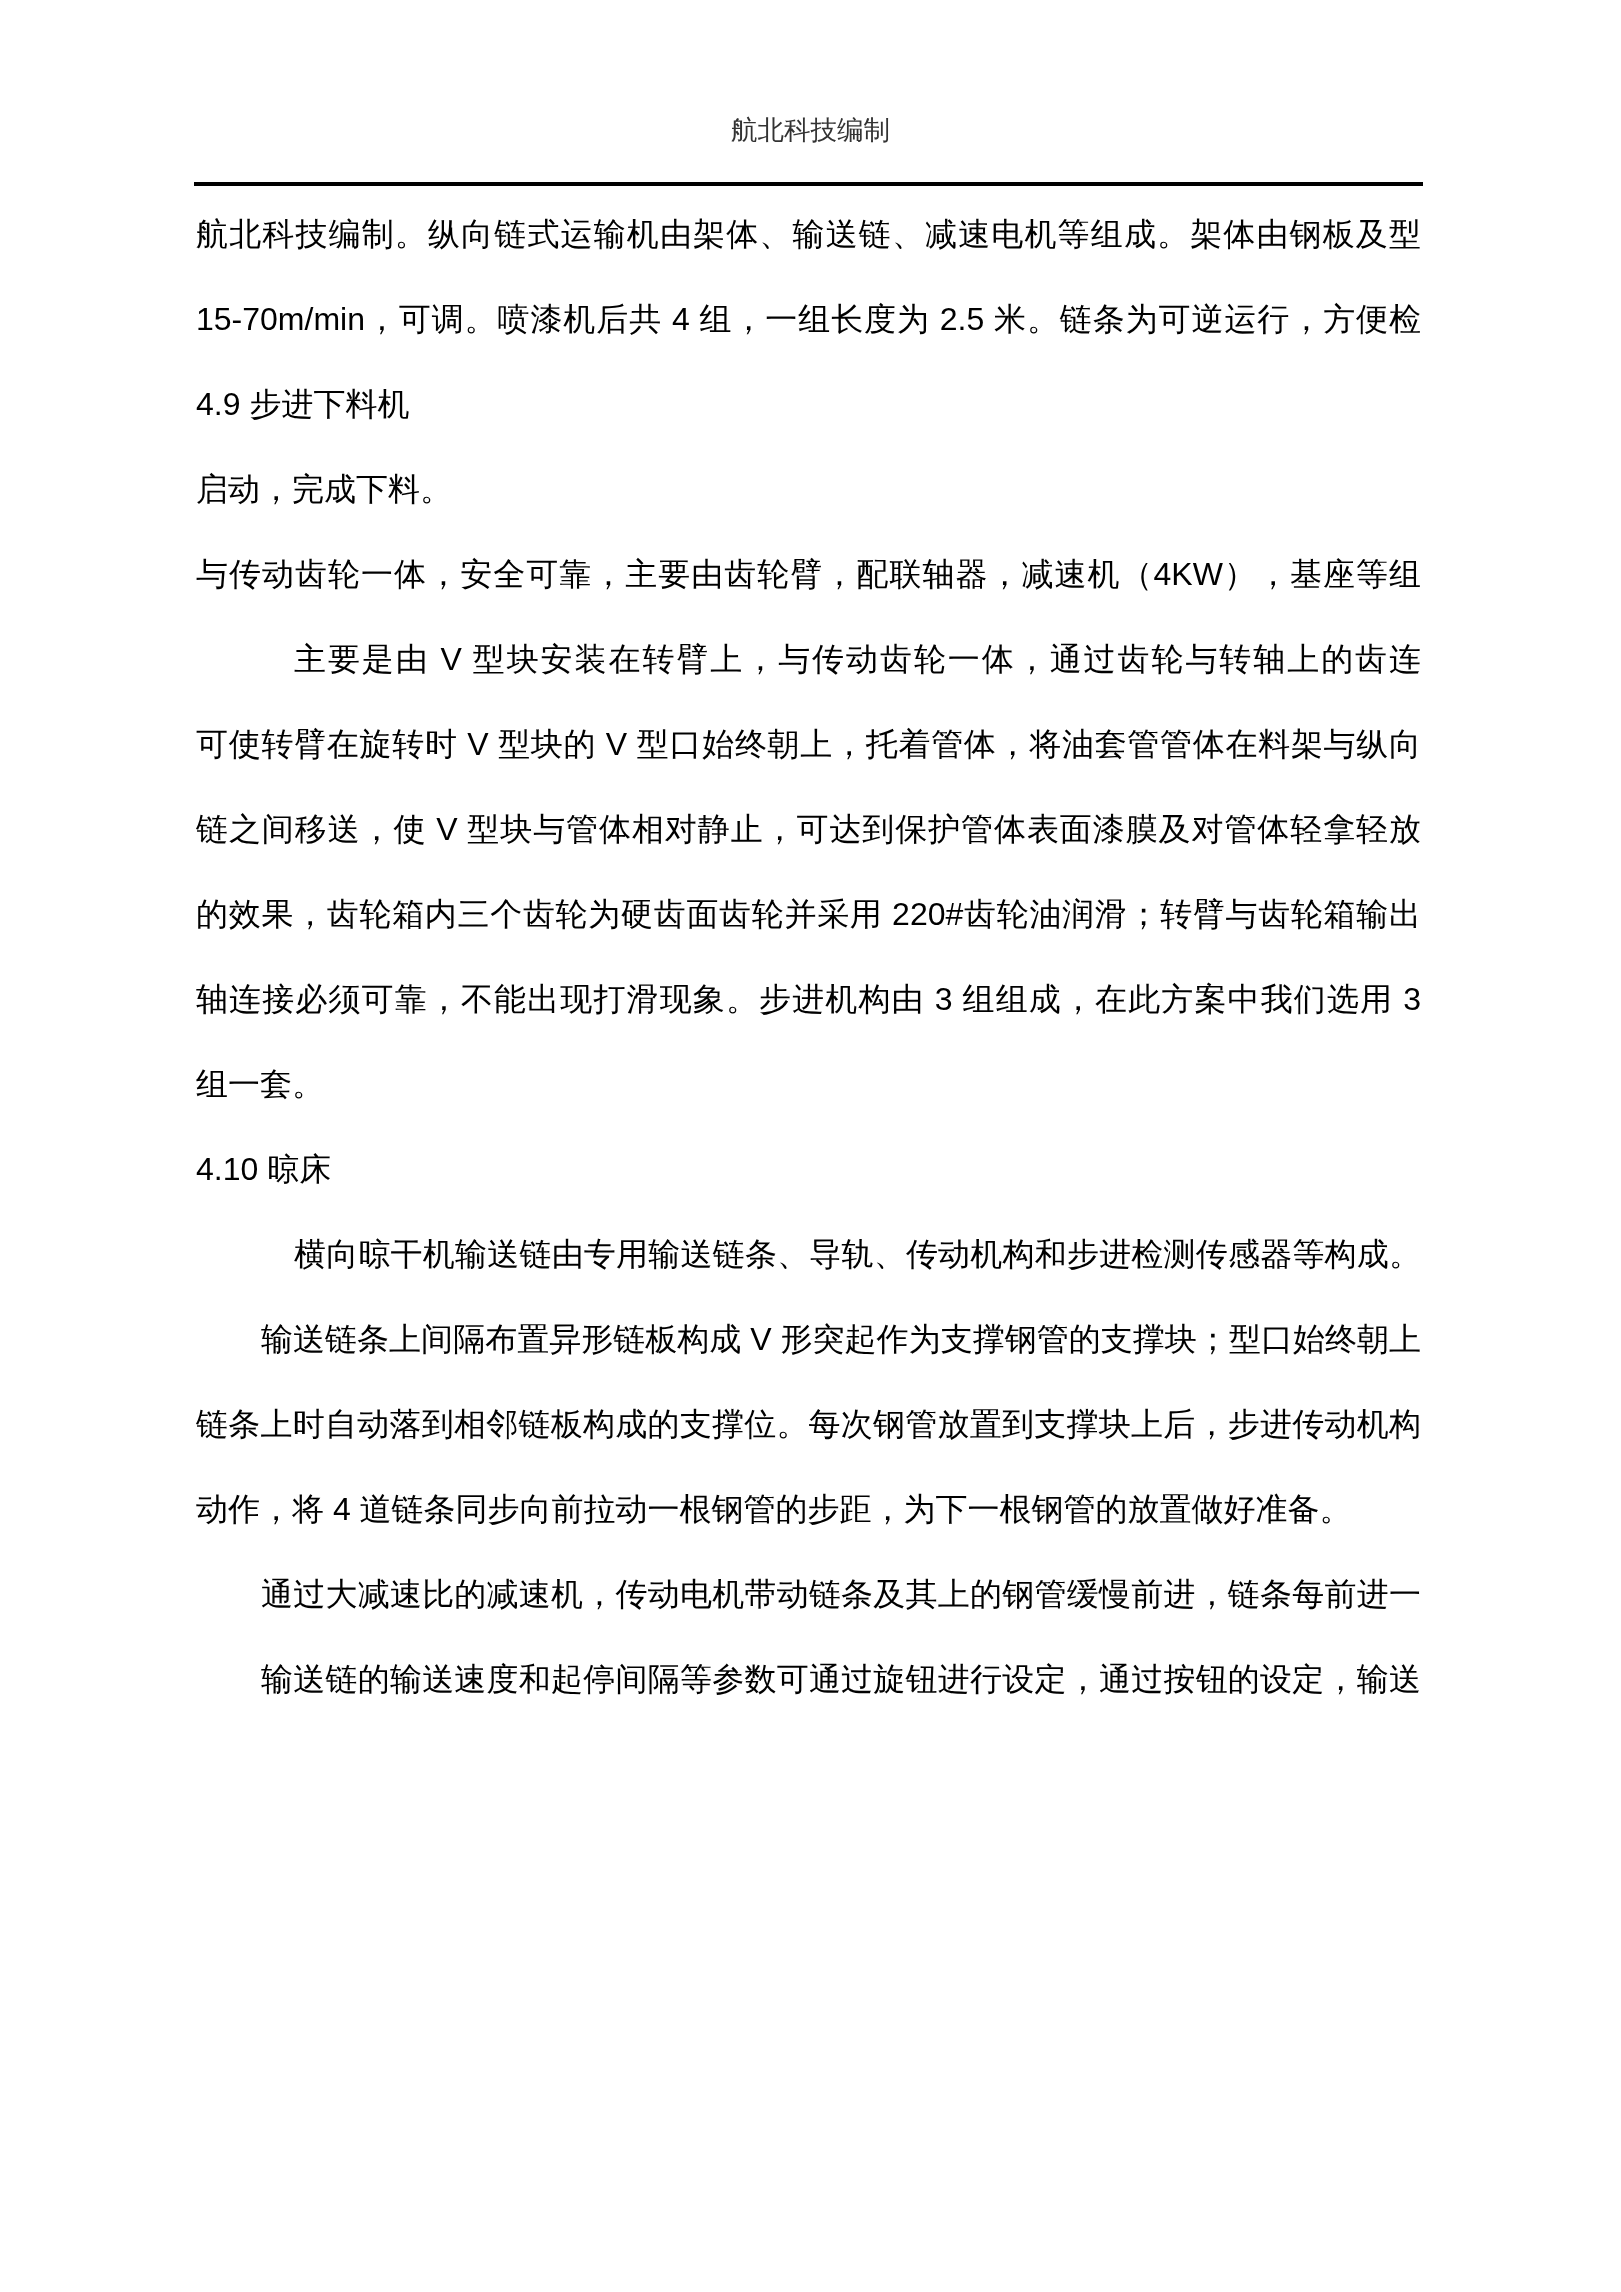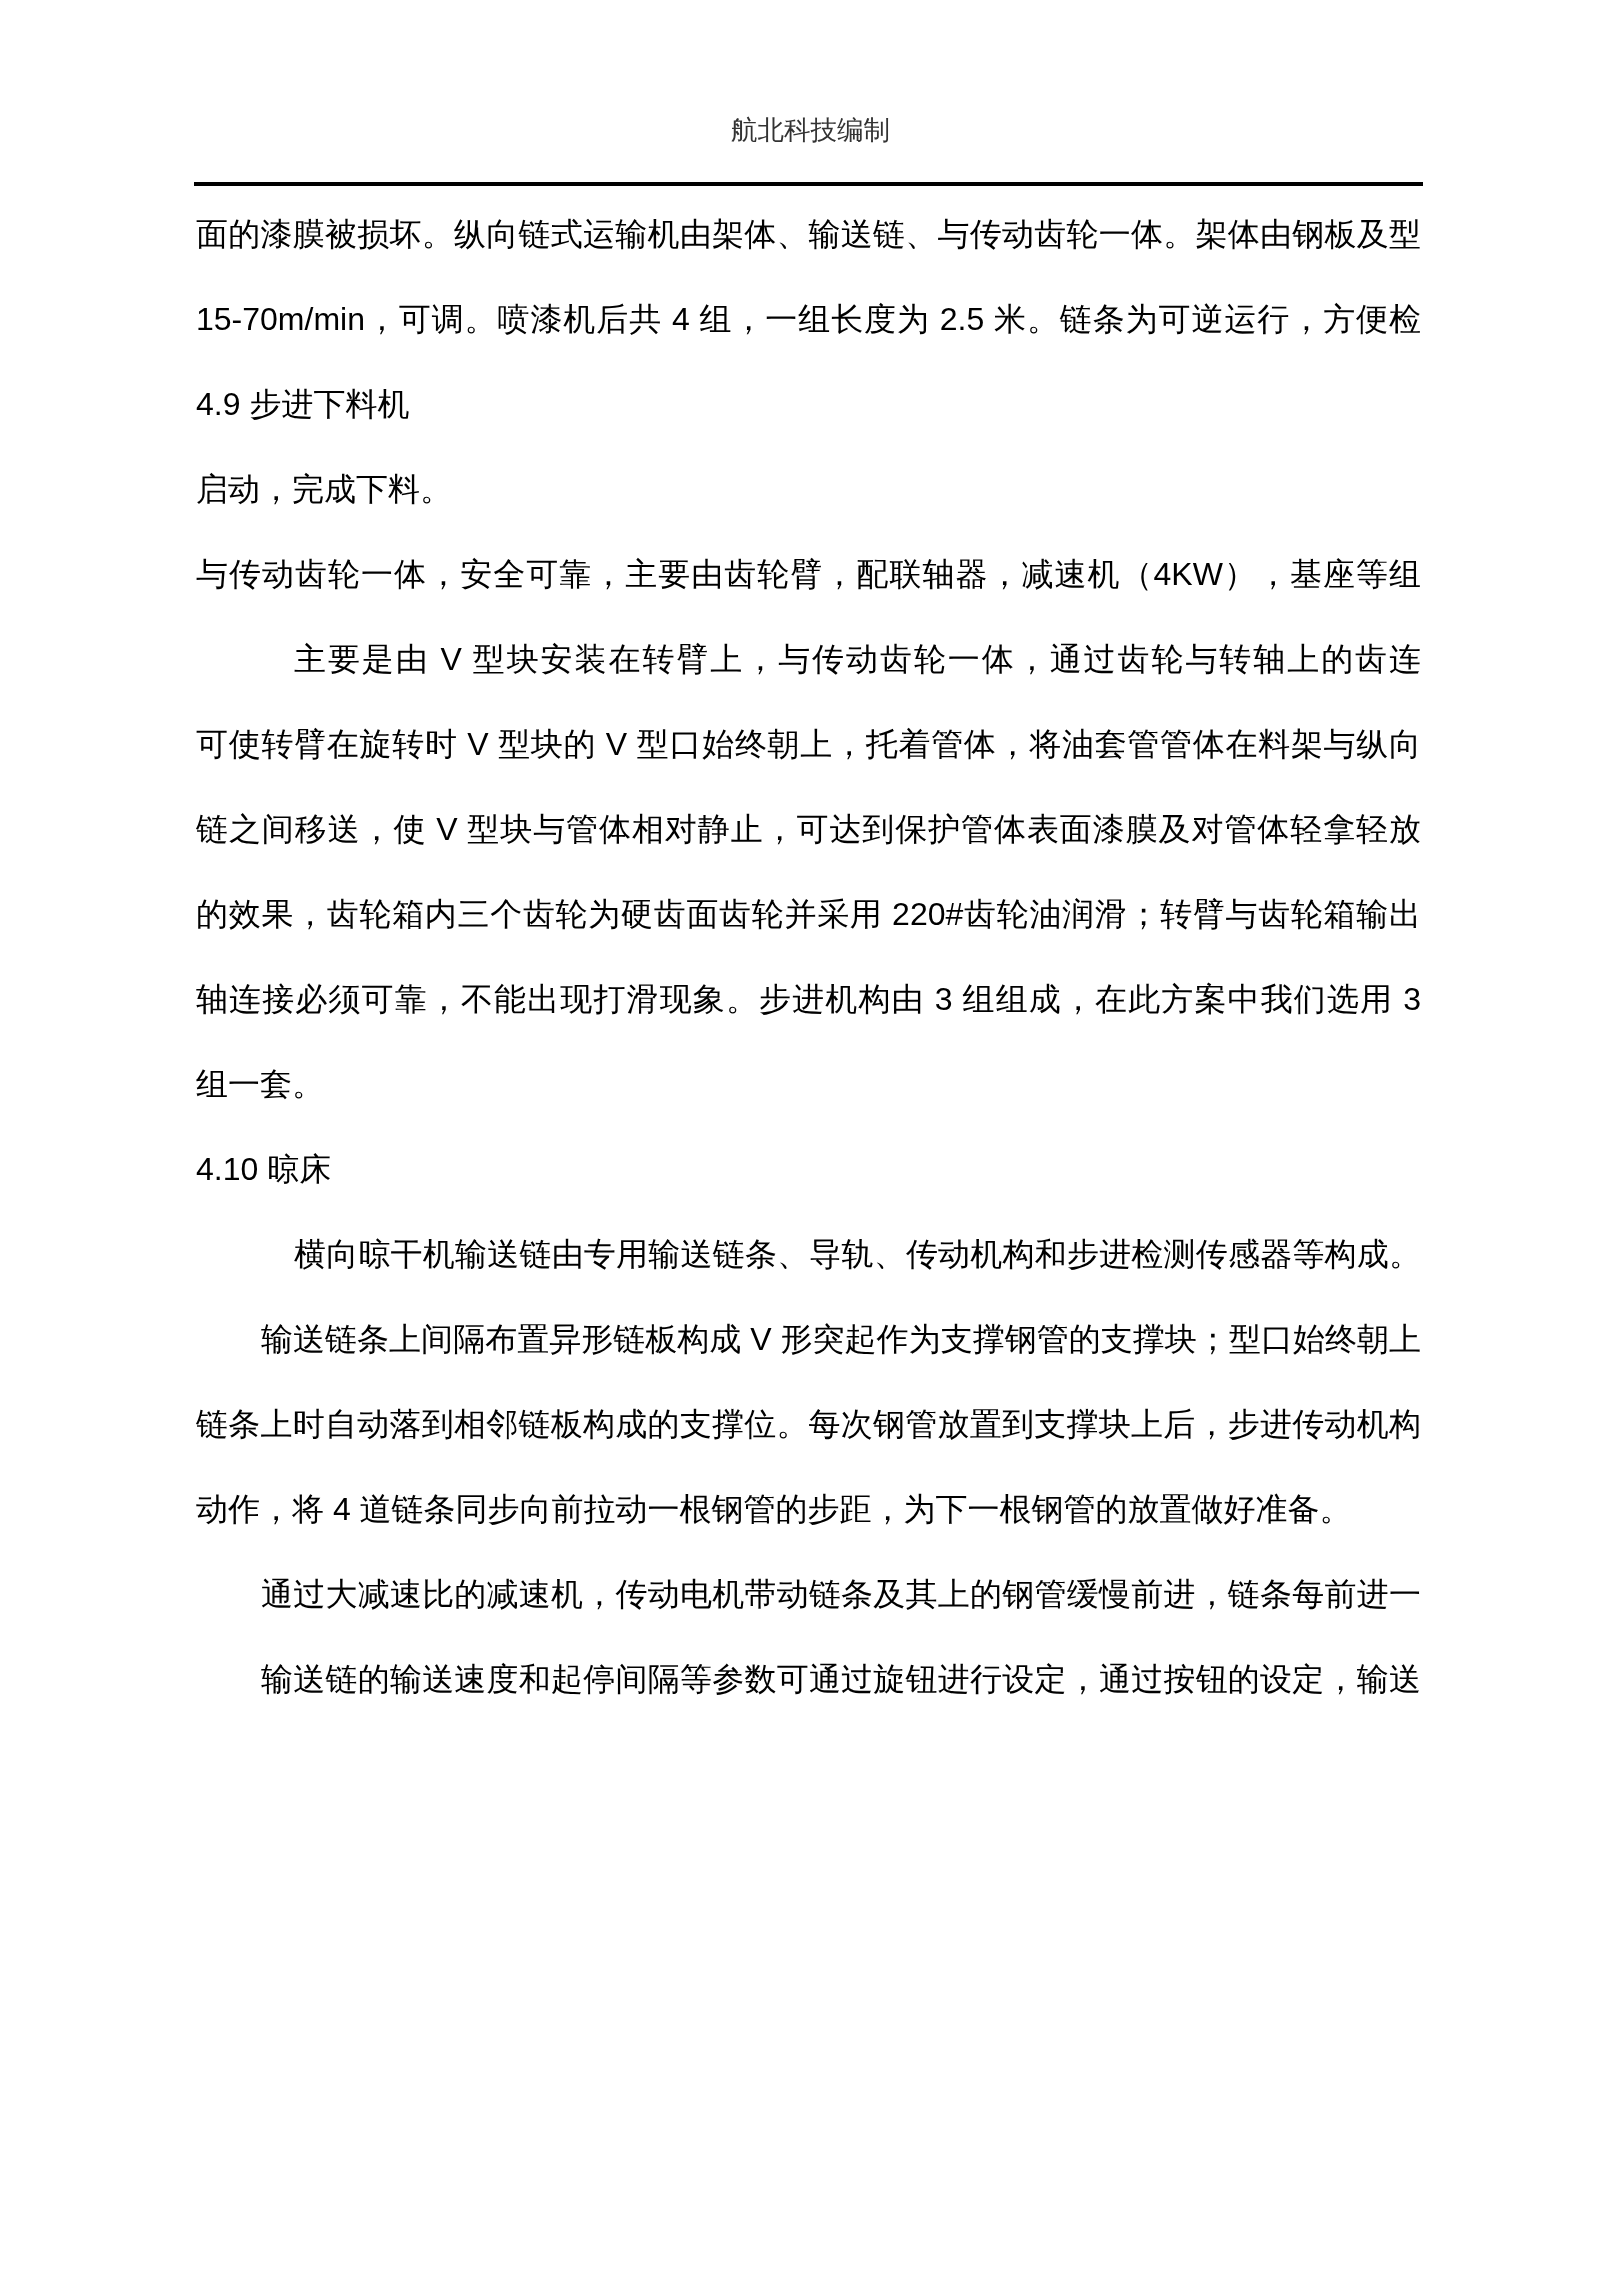--- a/index.html
+++ b/index.html
@@ -66,21 +66,21 @@
 
 <div class="page">
 
   <div class="header">
     <span>航北科技编制</span>
   </div>
 
   <div class="header-rule"></div>
 
   <div class="body-text">
-      <div class="line j">面的漆膜被损坏。纵向链式运输机由架体、输送链、与传动齿轮一体。架体由钢板及型</div>
+      <div class="line j">航北科技编制。纵向链式运输机由架体、输送链、减速电机等组成。架体由钢板及型</div>
       <div class="line j">15-70m/min，可调。喷漆机后共 4 组，一组长度为 2.5 米。链条为可逆运行，方便检</div>
       <div class="line">4.9 步进下料机</div>
       <div class="line">启动，完成下料。</div>
       <div class="line j">与传动齿轮一体，安全可靠，主要由齿轮臂，配联轴器，减速机（4KW），基座等组成。</div>
       <div class="line j" style="padding-left: 98px;">主要是由 V 型块安装在转臂上，与传动齿轮一体，通过齿轮与转轴上的齿连接，</div>
       <div class="line j">可使转臂在旋转时 V 型块的 V 型口始终朝上，托着管体，将油套管管体在料架与纵向</div>
       <div class="line j">链之间移送，使 V 型块与管体相对静止，可达到保护管体表面漆膜及对管体轻拿轻放</div>
       <div class="line j">的效果，齿轮箱内三个齿轮为硬齿面齿轮并采用 220#齿轮油润滑；转臂与齿轮箱输出</div>
       <div class="line j">轴连接必须可靠，不能出现打滑现象。步进机构由 3 组组成，在此方案中我们选用 3</div>
       <div class="line">组一套。</div>

